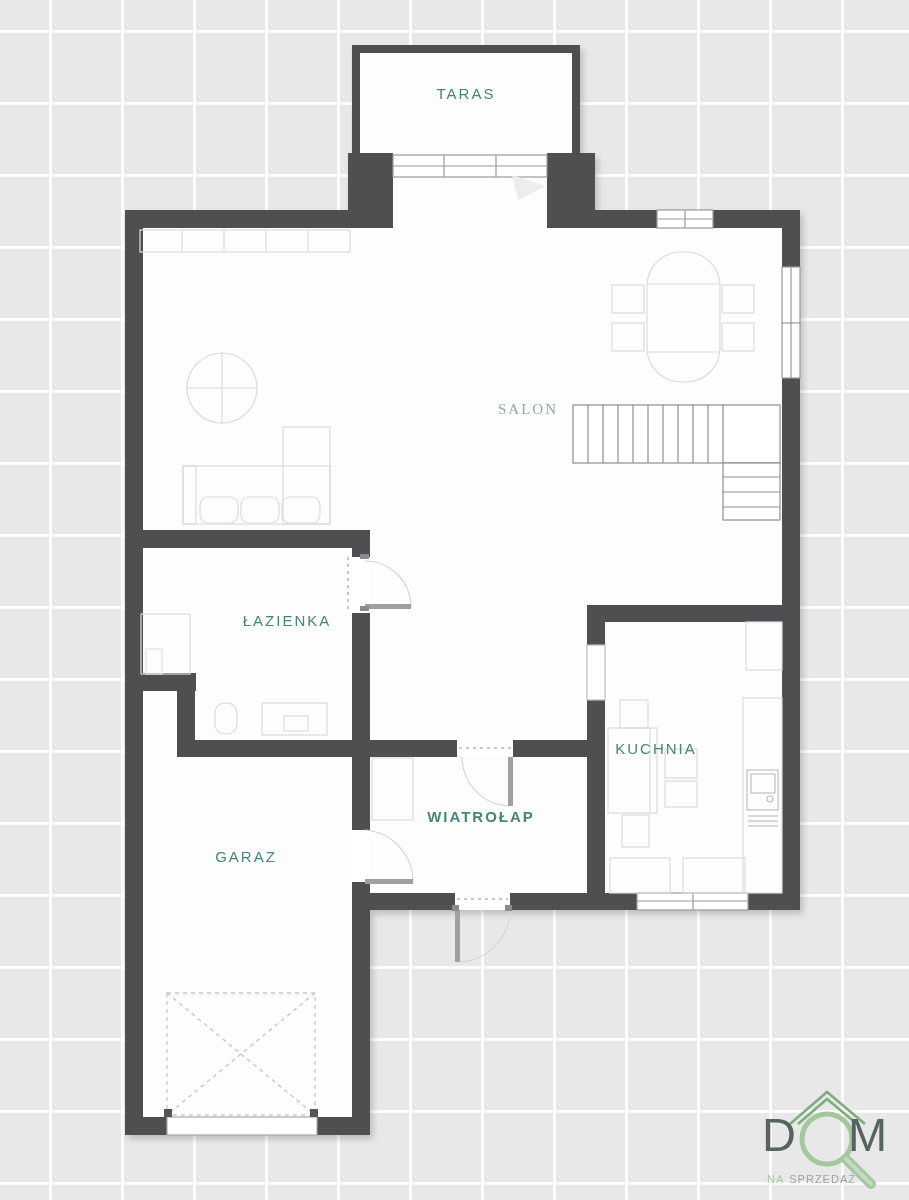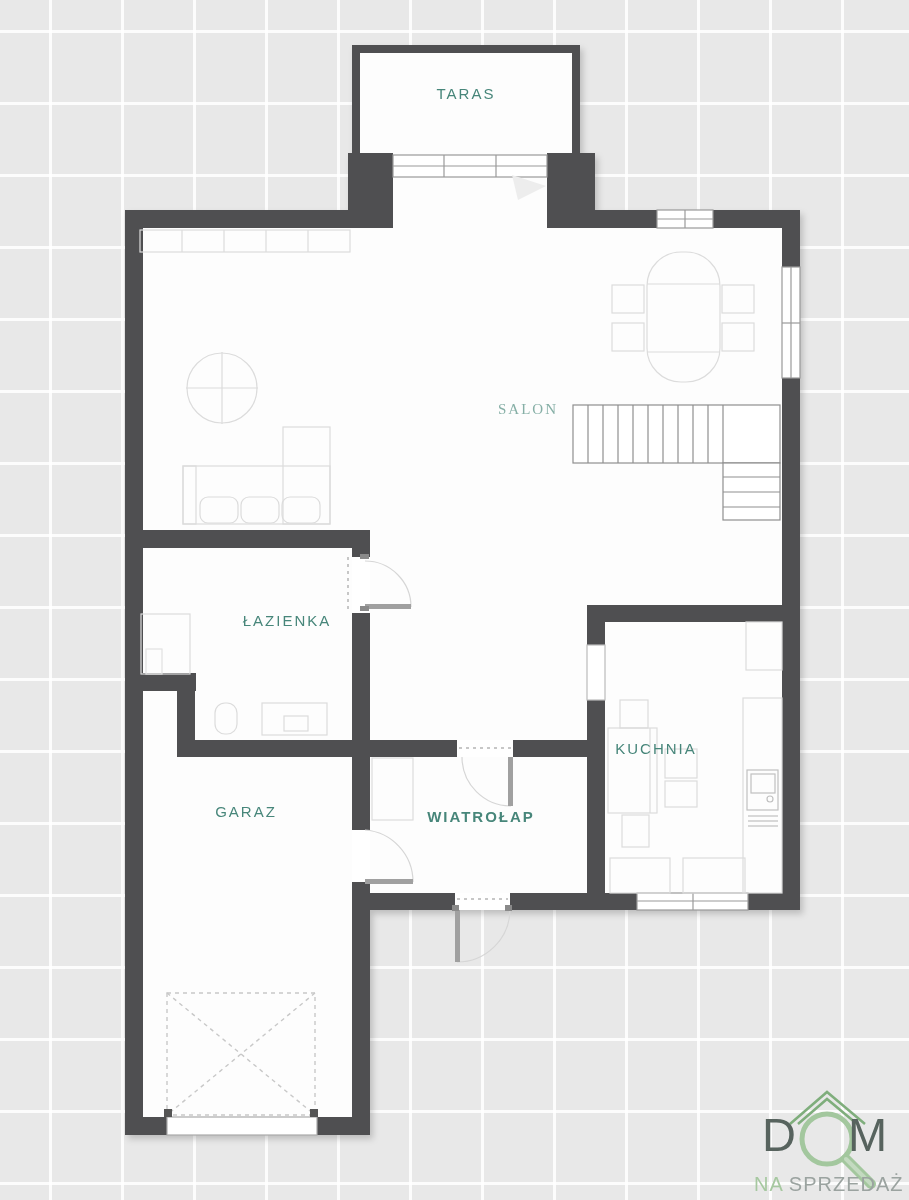--- a/index.html
+++ b/index.html
@@ -22,21 +22,21 @@
   .room-label.light{color:#86afa6;font-family:Liberation Serif, serif;}
   
   .logo{position:absolute; left:752px; top:1083px; width:157px; height:117px;}
   .logo-svg{position:absolute; left:0; top:0;}
   .logo-d,.logo-m{
     position:absolute; top:24px; font-size:47px; color:#57635e;
     font-family:"Liberation Sans", sans-serif; font-weight:400;
   }
   .logo-d{left:10px;}
   .logo-m{left:96px;}
-  .logo-tagline{position:absolute; left:2px; top:90px; font-size:20px; letter-spacing:1px;}
+  .logo-tagline{position:absolute; left:15px; top:90px; font-size:11px; letter-spacing:1px;}
   .logo-tagline .na{color:#a6c8a0; margin-right:5px;}
   .logo-tagline .rest{color:#9ba3a0;}
 </style>
 </head>
 <body>
 
 <div class="canvas">
 
   <svg class="plan-svg" width="909" height="1200" viewBox="0 0 909 1200">
 
@@ -250,21 +250,21 @@
     </g>
 
     <polygon points="512,175 546,186 518,200" fill="#ededed"></polygon>
   </svg>
 
   <div class="room-label" style="left:466px; top:93px;">TARAS</div>
   <div class="room-label light" style="left:528px; top:409px;">SALON</div>
   <div class="room-label" style="left:264px; top:620px;margin-left:23px;">ŁAZIENKA</div>
   <div class="room-label" style="left:656px; top:748px;">KUCHNIA</div>
   <div class="room-label" style="left:481px; top:816px;font-weight:bold;">WIATROŁAP</div>
-  <div class="room-label" style="left:246px; top:811px;">GARAZ</div>
+  <div class="room-label" style="left:246px; top:856px;">GARAZ</div>
 
   <div class="logo">
     <svg class="logo-svg" width="157" height="117" viewBox="0 0 157 117">
       <g stroke="#7fae7c" stroke-width="2.5" fill="none">
         <path d="M38,41 L75,9 L113,41"></path>
         <path d="M46,41 L75,16 L105,41"></path>
       </g>
       <g stroke="#a3c79e" fill="none">
         <circle cx="75" cy="56" r="25" stroke-width="5"></circle>
         <line x1="94" y1="76" x2="119" y2="101" stroke-width="10" stroke-linecap="round"></line>

